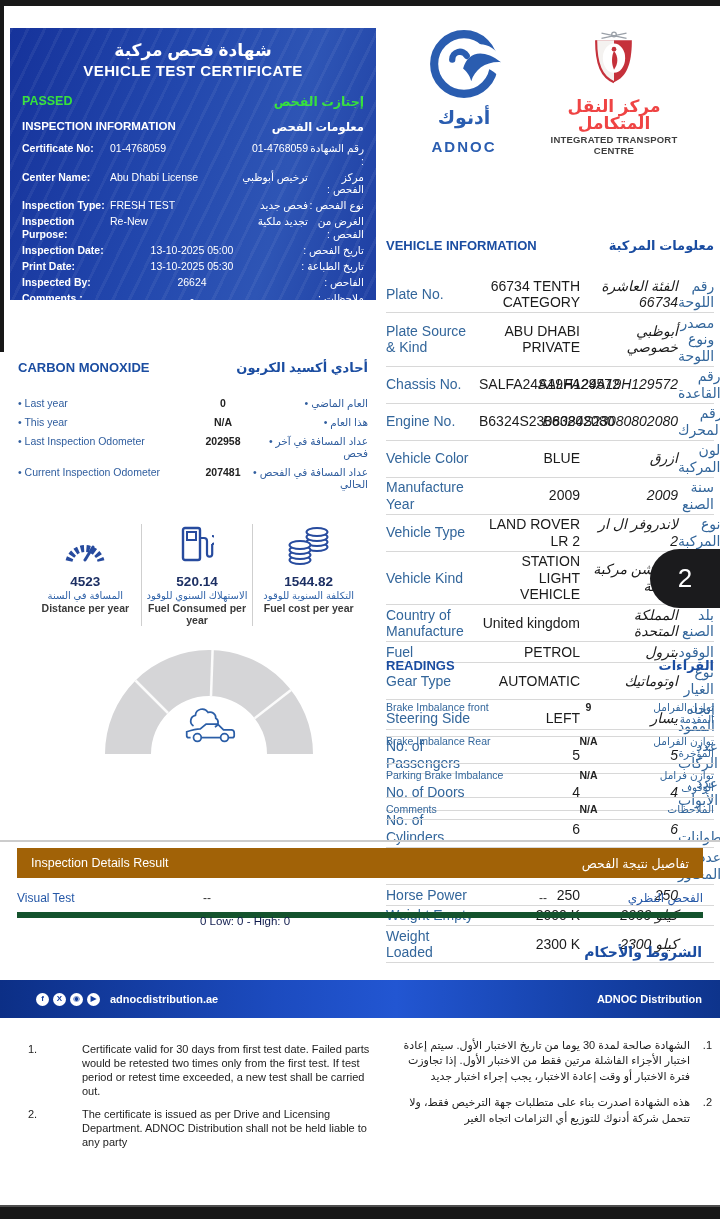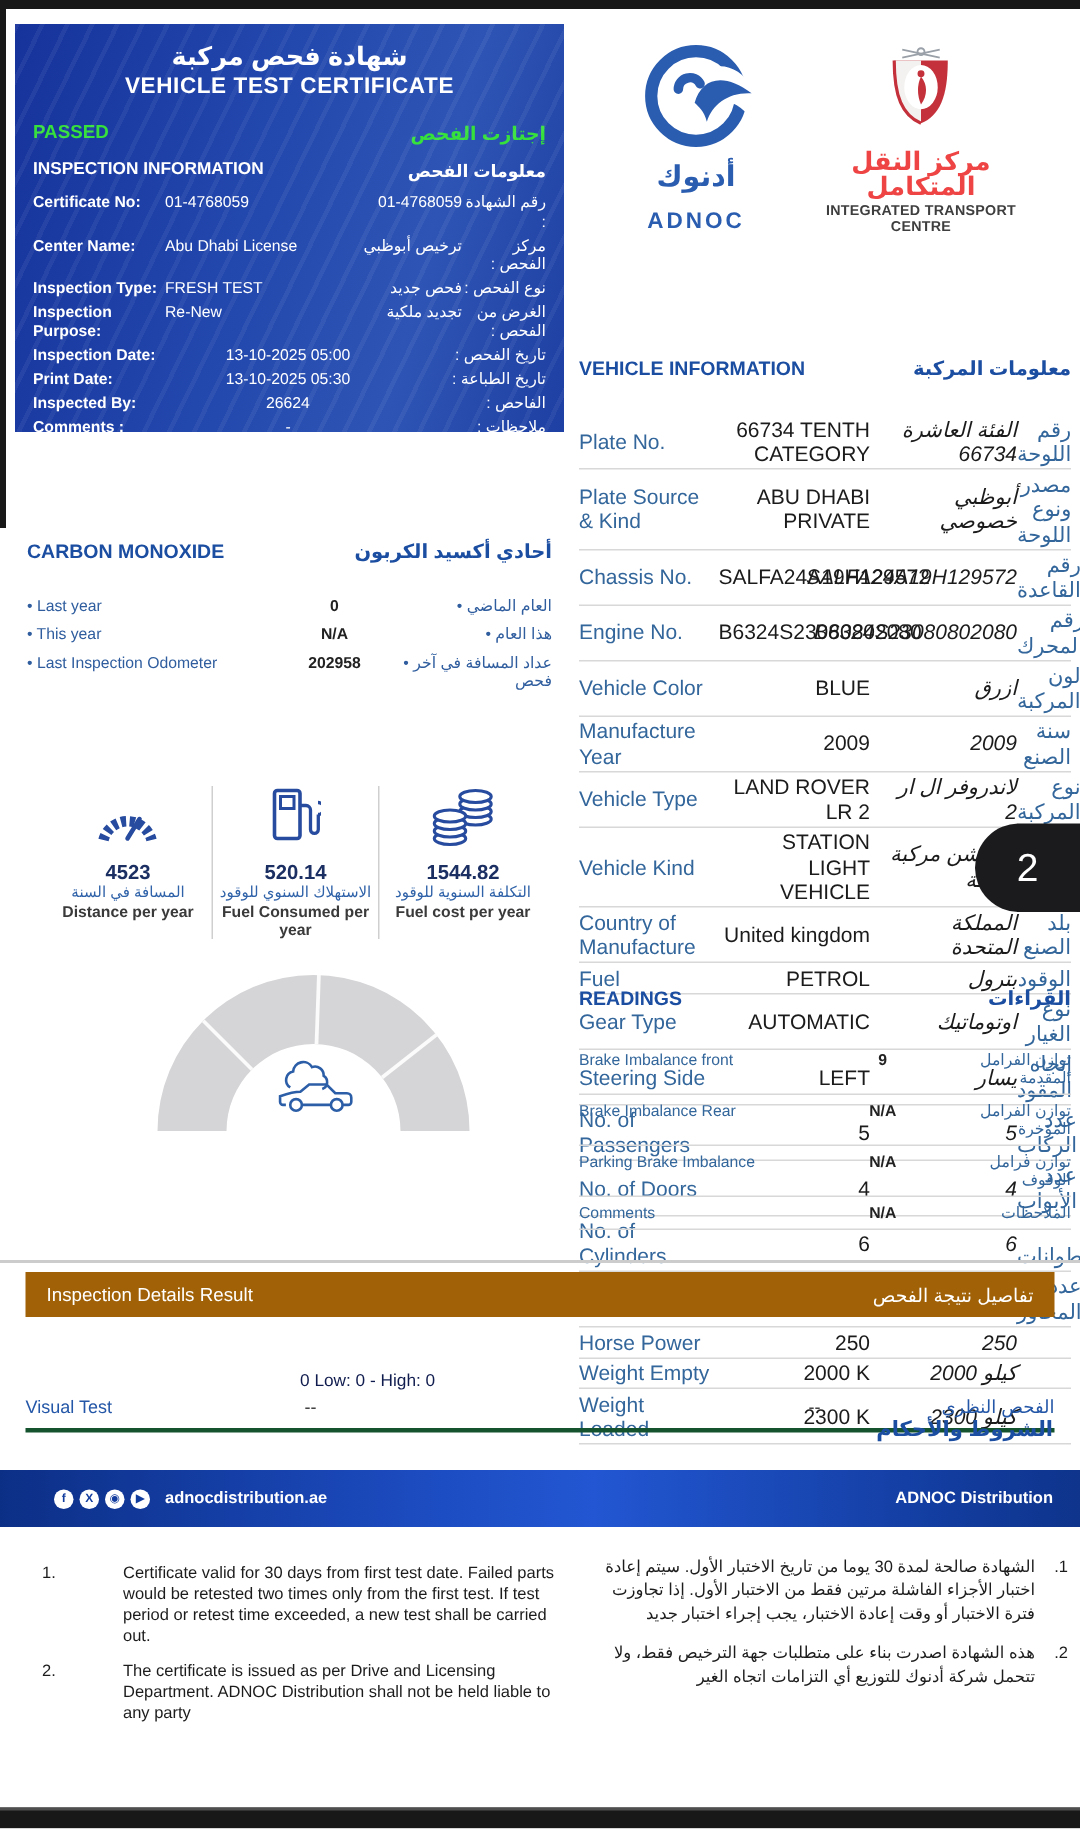--- a/index.html
+++ b/index.html
@@ -4,21 +4,21 @@
 <style>
   html,body{margin:0;padding:0;background:#e9e9e9;}
   .page{position:relative;width:720px;height:1219px;background:#ffffff;overflow:hidden;
         font-family:"Liberation Sans","DejaVu Sans",sans-serif;color:#1b1b1b;}
   .edge{position:absolute;background:#181818;}
   .edge.top{left:0;top:0;width:720px;height:6px;}
   .edge.left{left:0;top:0;width:4px;height:352px;}
   .edge.bottom{left:0;bottom:0;width:720px;height:12px;border-top:2px solid #4e4e4e;}
 
   
-  .panel{position:absolute;left:10px;top:16px;width:366px;height:272px;box-sizing:border-box;
+  .panel{position:absolute;left:10px;top:28px;width:366px;height:272px;box-sizing:border-box;
          padding:12px 12px 8px;color:#fff;
          background:linear-gradient(104deg,#16339b 0%,#2247ad 42%,#2e55b5 72%,#1e3fa3 100%);}
   .panel::after{content:"";position:absolute;inset:0;pointer-events:none;
          background:repeating-linear-gradient(116deg,rgba(255,255,255,.055) 0 3px,transparent 3px 15px);}
   .panel-title-ar{text-align:center;font-size:17px;font-weight:bold;}
   .panel-title-en{text-align:center;font-size:15px;font-weight:bold;letter-spacing:.4px;margin-top:1px;}
   .status-row{display:flex;justify-content:space-between;margin-top:15px;
               font-weight:bold;font-size:12.5px;color:#36e13c;}
   .section-row{display:flex;justify-content:space-between;margin-top:11px;font-weight:bold;font-size:11.5px;}
   .insp-table{margin-top:8px;font-size:10.5px;position:relative;z-index:1;}
@@ -83,21 +83,21 @@
 
   
   .gauge{position:absolute;left:104px;top:640px;width:210px;height:118px;}
   .gauge .car{position:absolute;left:50%;transform:translateX(-50%);bottom:8px;}
 
   
   .idr-topline{position:absolute;left:0;top:840px;width:720px;height:2px;background:#cccccc;}
   .idr-bar{position:absolute;left:17px;top:848px;width:686px;height:30px;background:#a16207;color:#fff;
            display:flex;justify-content:space-between;align-items:center;padding:0 14px;box-sizing:border-box;
            font-size:12.5px;}
-  .visual-row{position:absolute;left:17px;top:928px;width:686px;height:24px;border-bottom:3px solid #14532d;font-size:12px;}
+  .visual-row{position:absolute;left:17px;top:888px;width:686px;height:24px;border-bottom:6px solid #14532d;font-size:12px;}
   .visual-row span{position:absolute;top:3px;}
   .visual-row .vt{left:0;color:#2457a7;}
   .visual-row .d1{left:186px;color:#333;}
   .visual-row .d2{left:522px;color:#333;}
   .visual-row .var{right:0;color:#2457a7;}
   .low-high{position:absolute;left:200px;top:915px;font-size:11.5px;color:#101c4e;}
 
   
   .terms-head-en{position:absolute;left:48px;top:946px;font-size:13.5px;font-weight:bold;color:#1b4da1;margin-top:48px;}
   .terms-head-ar{position:absolute;right:18px;top:944px;font-size:14px;font-weight:bold;color:#1b4da1;}
@@ -353,20 +353,25 @@
         </div>
         <div class="crow">
           <span class="l">• This year</span>
           <span class="v">N/A</span>
           <span class="al">• هذا العام</span>
         </div>
         <div class="crow">
           <span class="l">• Last Inspection Odometer</span>
           <span class="v">202958</span>
           <span class="al">• عداد المسافة في آخر فحص</span>
+        </div>
+        <div class="crow">
+          <span class="l">• Current Inspection Odometer</span>
+          <span class="v">207481</span>
+          <span class="al">• عداد المسافة في الفحص الحالي</span>
         </div>
       </div>
   </div>
 
   <div class="stats">
     <div class="stat">
       <div class="iconbox">
           <span>
         <svg width="42" height="34" viewBox="0 0 42 34">
           <path d="M5 29 A16.5 16.5 0 0 1 37 29" fill="none" stroke="#274b9e" stroke-width="7" stroke-dasharray="3.4 2.4"></path>

